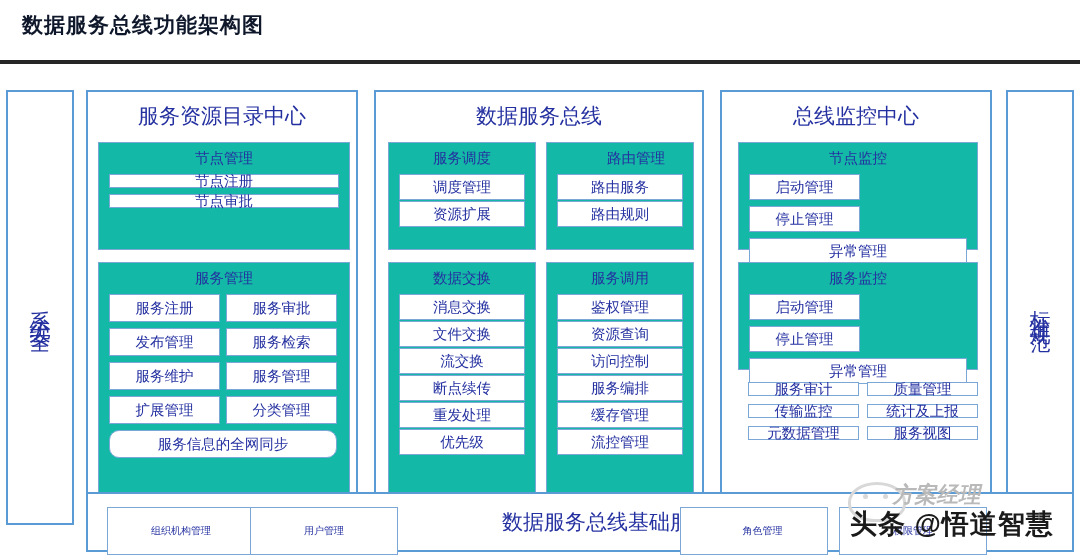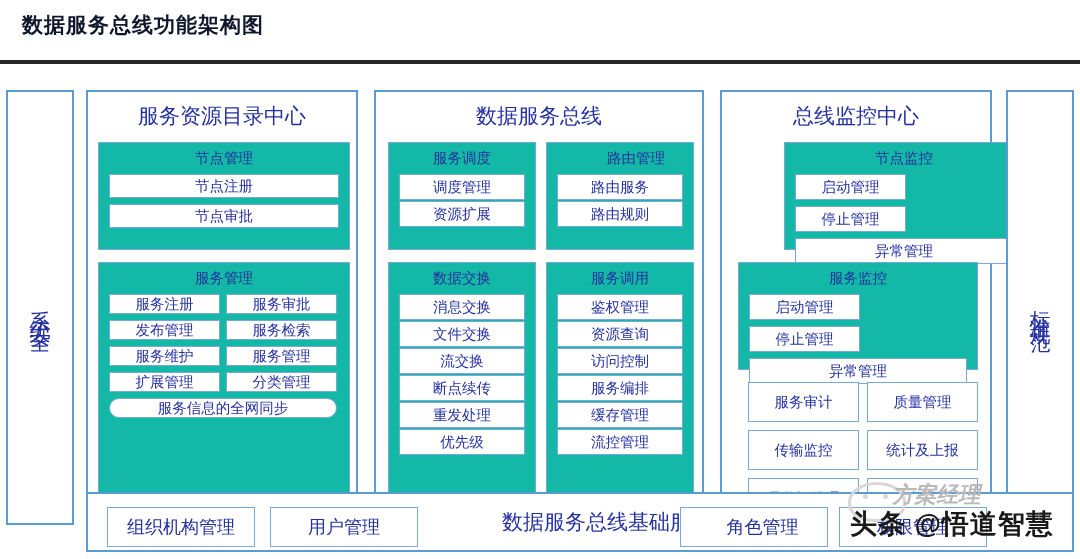--- a/index.html
+++ b/index.html
@@ -108,80 +108,80 @@
     position:absolute;
     left:10px; right:10px;
     display:flex;
     flex-wrap:wrap;
     gap:6px;
   }
 
   
   #g-node{ left:10px; top:50px; width:252px; height:108px; }
   #g-node .leafwrap{ top:31px; flex-direction:column; }
-  #g-node .leaf{ height:24px; width:100%; }
+  #g-node .leaf{ height:14px; width:100%; }
 
   #g-svcmgmt{ left:10px; top:170px; width:252px; height:252px; }
   #g-svcmgmt .leafwrap{ top:31px; }
-  #g-svcmgmt .leaf{ height:20px; width:111px;text-align:center; }
+  #g-svcmgmt .leaf{ height:28px; width:111px;text-align:center; }
   #g-svcmgmt .leaf.wide{ width:228px;border-radius:10px; }
 
   
   #g-sched{ left:12px;  top:50px;  width:148px; height:108px; }
   #g-route{ left:170px; top:50px;  width:148px; height:108px;padding-left:32px; }
   #g-exch{  left:12px;  top:170px; width:148px; height:252px; }
   #g-call{  left:170px; top:170px; width:148px; height:252px; }
   #col-bus .group .leafwrap{ top:31px; flex-direction:column; gap:1px; }
   #col-bus .group .leaf{ height:26px; width:100%; }
   #g-exch .leaf, #g-call .leaf{ height:26px; }
 
   
-  #g-nodemon{ left:16px; top:50px;  width:240px; height:108px;margin-left:46px; }
+  #g-nodemon{ left:16px; top:50px;  width:240px; height:108px; }
   #g-svcmon{  left:16px; top:170px; width:240px; height:108px; }
   #col-monitor .group .leafwrap{ top:31px; }
   #col-monitor .group .leaf{ height:26px; width:111px; }
   #col-monitor .group .leaf.wide{ width:228px; }
 
   #mon-extra{
     position:absolute;
     left:26px; top:290px; width:240px;
     display:flex; flex-wrap:wrap; gap:8px;
   }
-  #mon-extra .leaf{ height:40px; width:111px; }
+  #mon-extra .leaf{ height:14px; width:111px; }
 
   
   #bottom-bar{
     position:absolute;
     left:86px; top:429px;
     width:988px; height:60px;
     box-sizing:border-box;
     border:2px solid #5B9BD5;
     background:#ffffff;
   }
   #bottom-title{
     position:absolute;
     left:414px; top:14px;
     font-size:21px;
     color:#2430A0;
     white-space:nowrap;
   }
   .bottom-leaf{
     position:absolute;
     top:13px;
-    height:40px;
+    height:48px;
     box-sizing:border-box;
     border:1.5px solid #7BA7D7;
     background:#ffffff;
     color:#2430A0;
     display:flex; align-items:center; justify-content:center;
-    font-size:18px;
+    font-size:10px;
     white-space:nowrap;
   }
   #bl-0{ left:19px;  width:148px; }
-  #bl-1{ left:182px; width:148px;text-align:right; }
+  #bl-1{ left:162px; width:148px;text-align:right; }
   #bl-2{ left:592px; width:148px;padding-left:17px; }
   #bl-3{ left:751px; width:148px; }
 
   
   #watermark{
     position:absolute;
     left:798px; top:484px;
     width:290px; height:70px;
     pointer-events:none;
     color:#1a1a1a;

